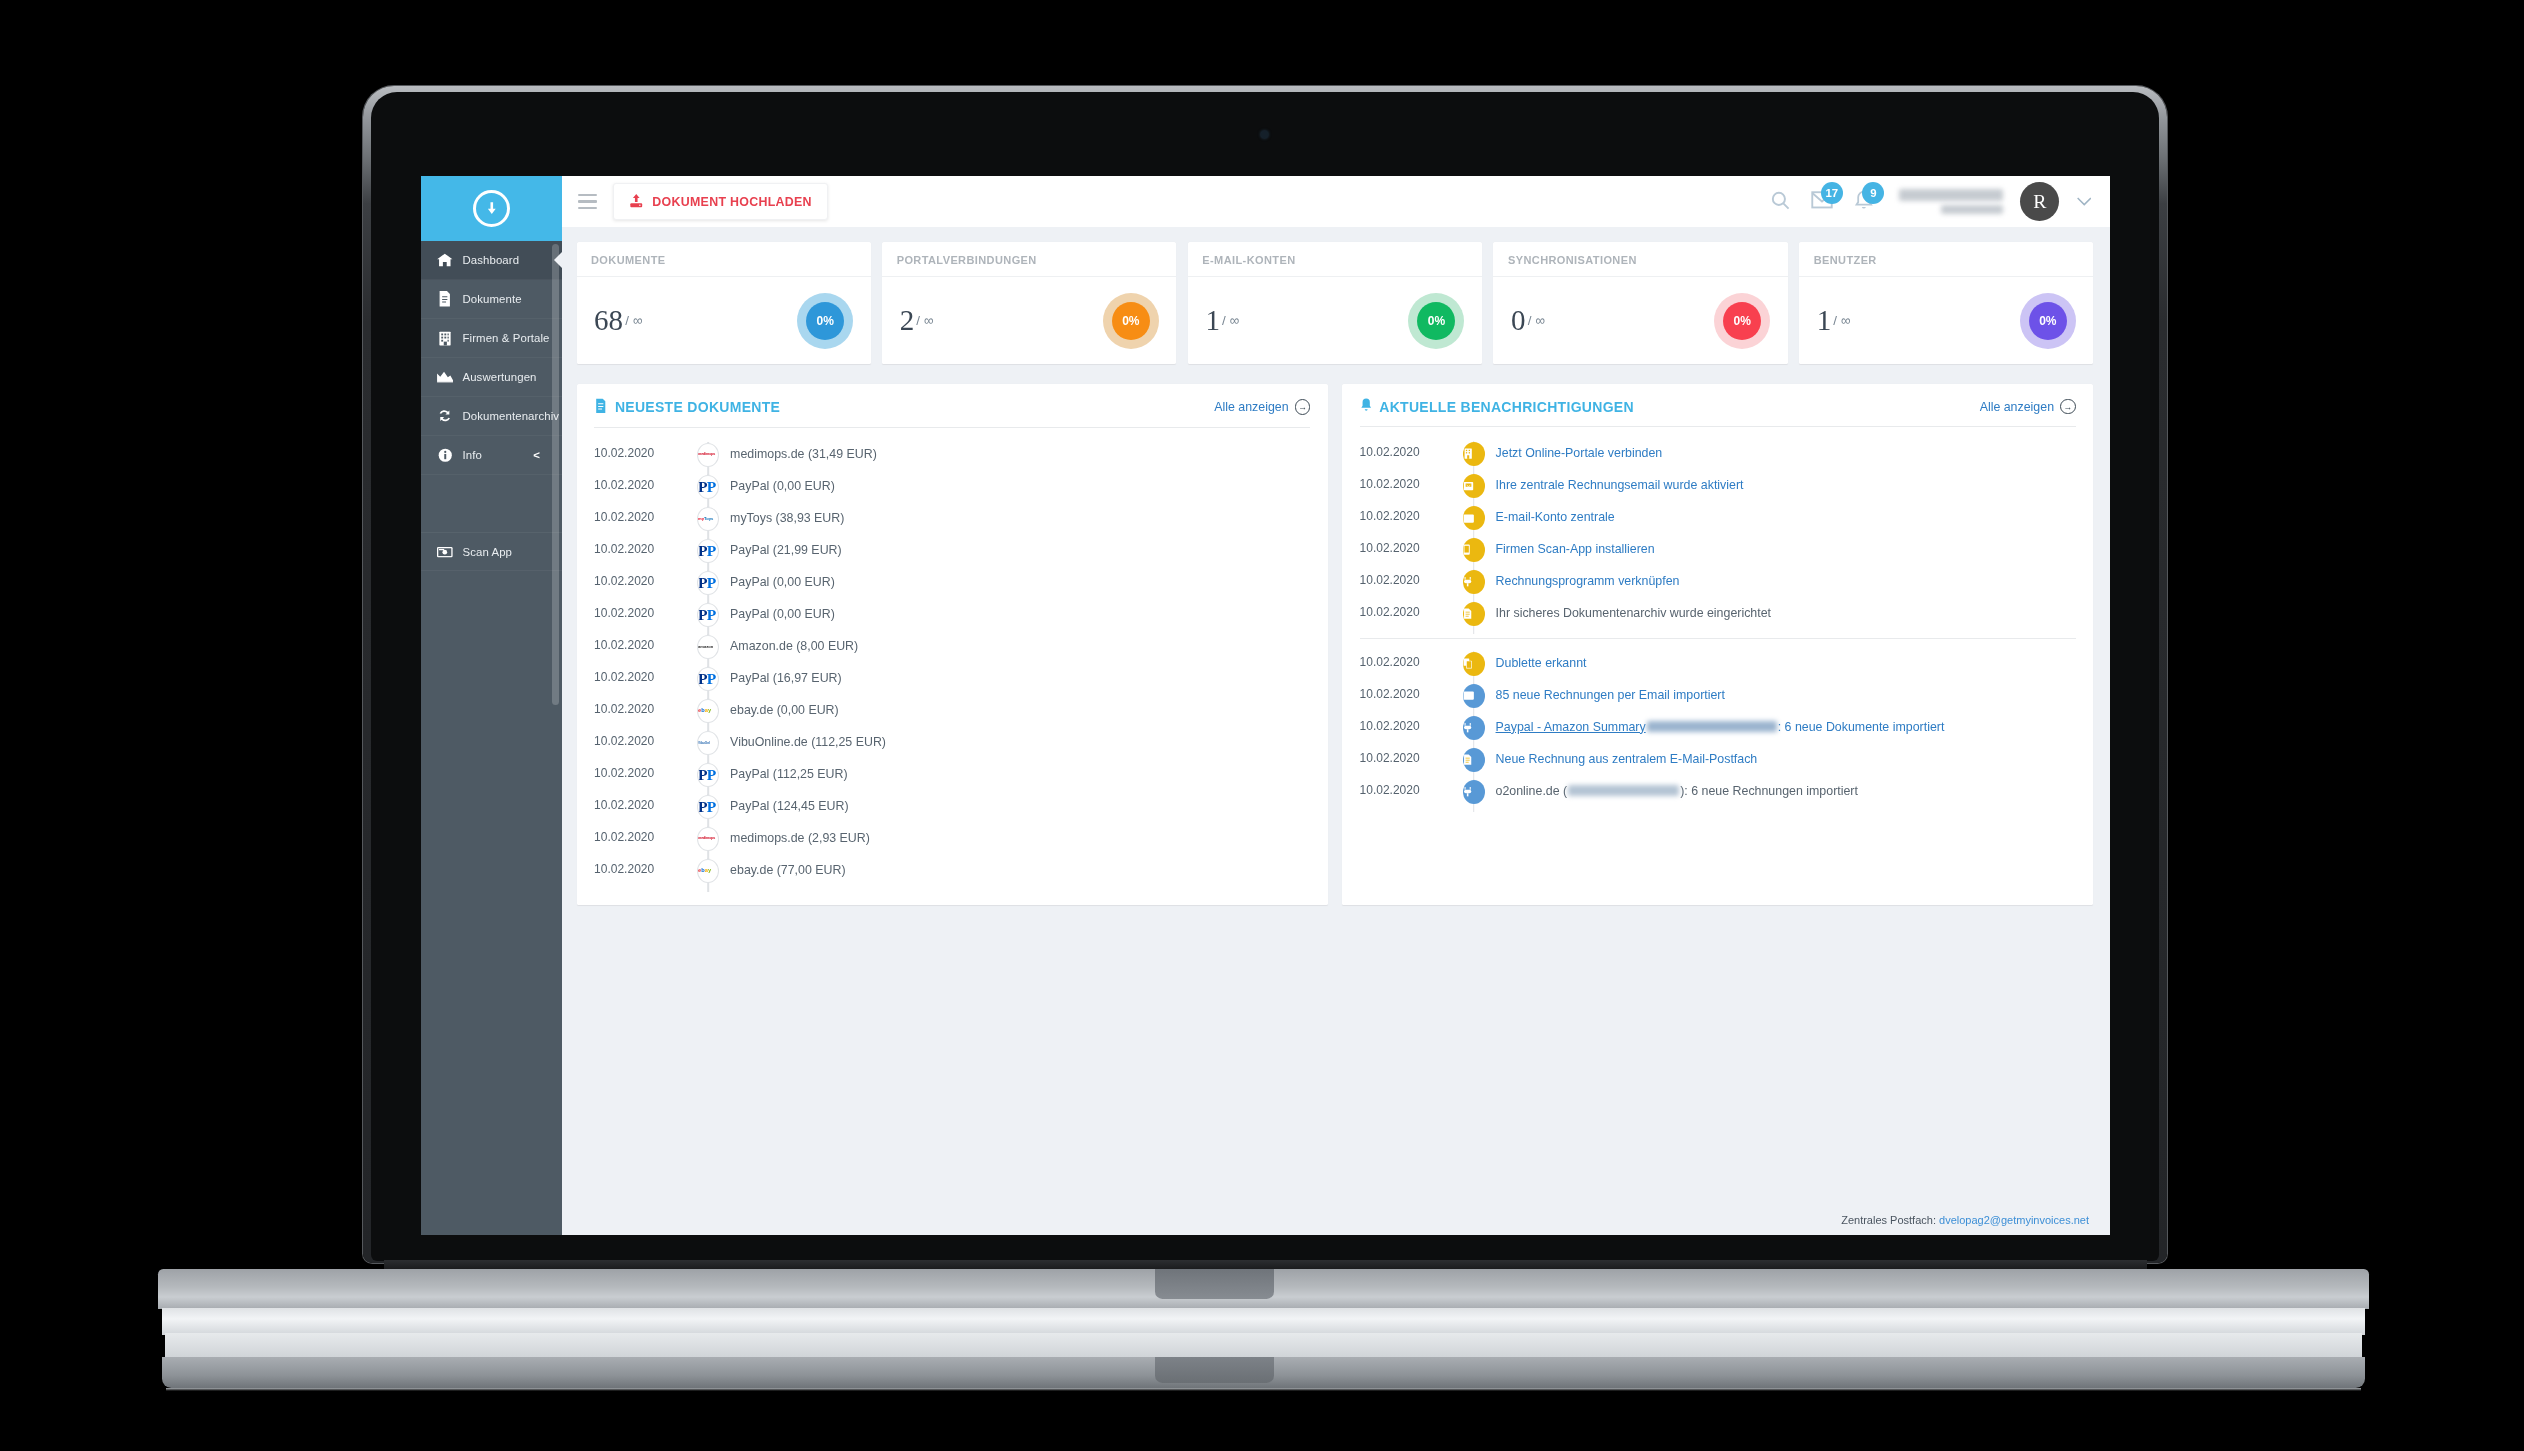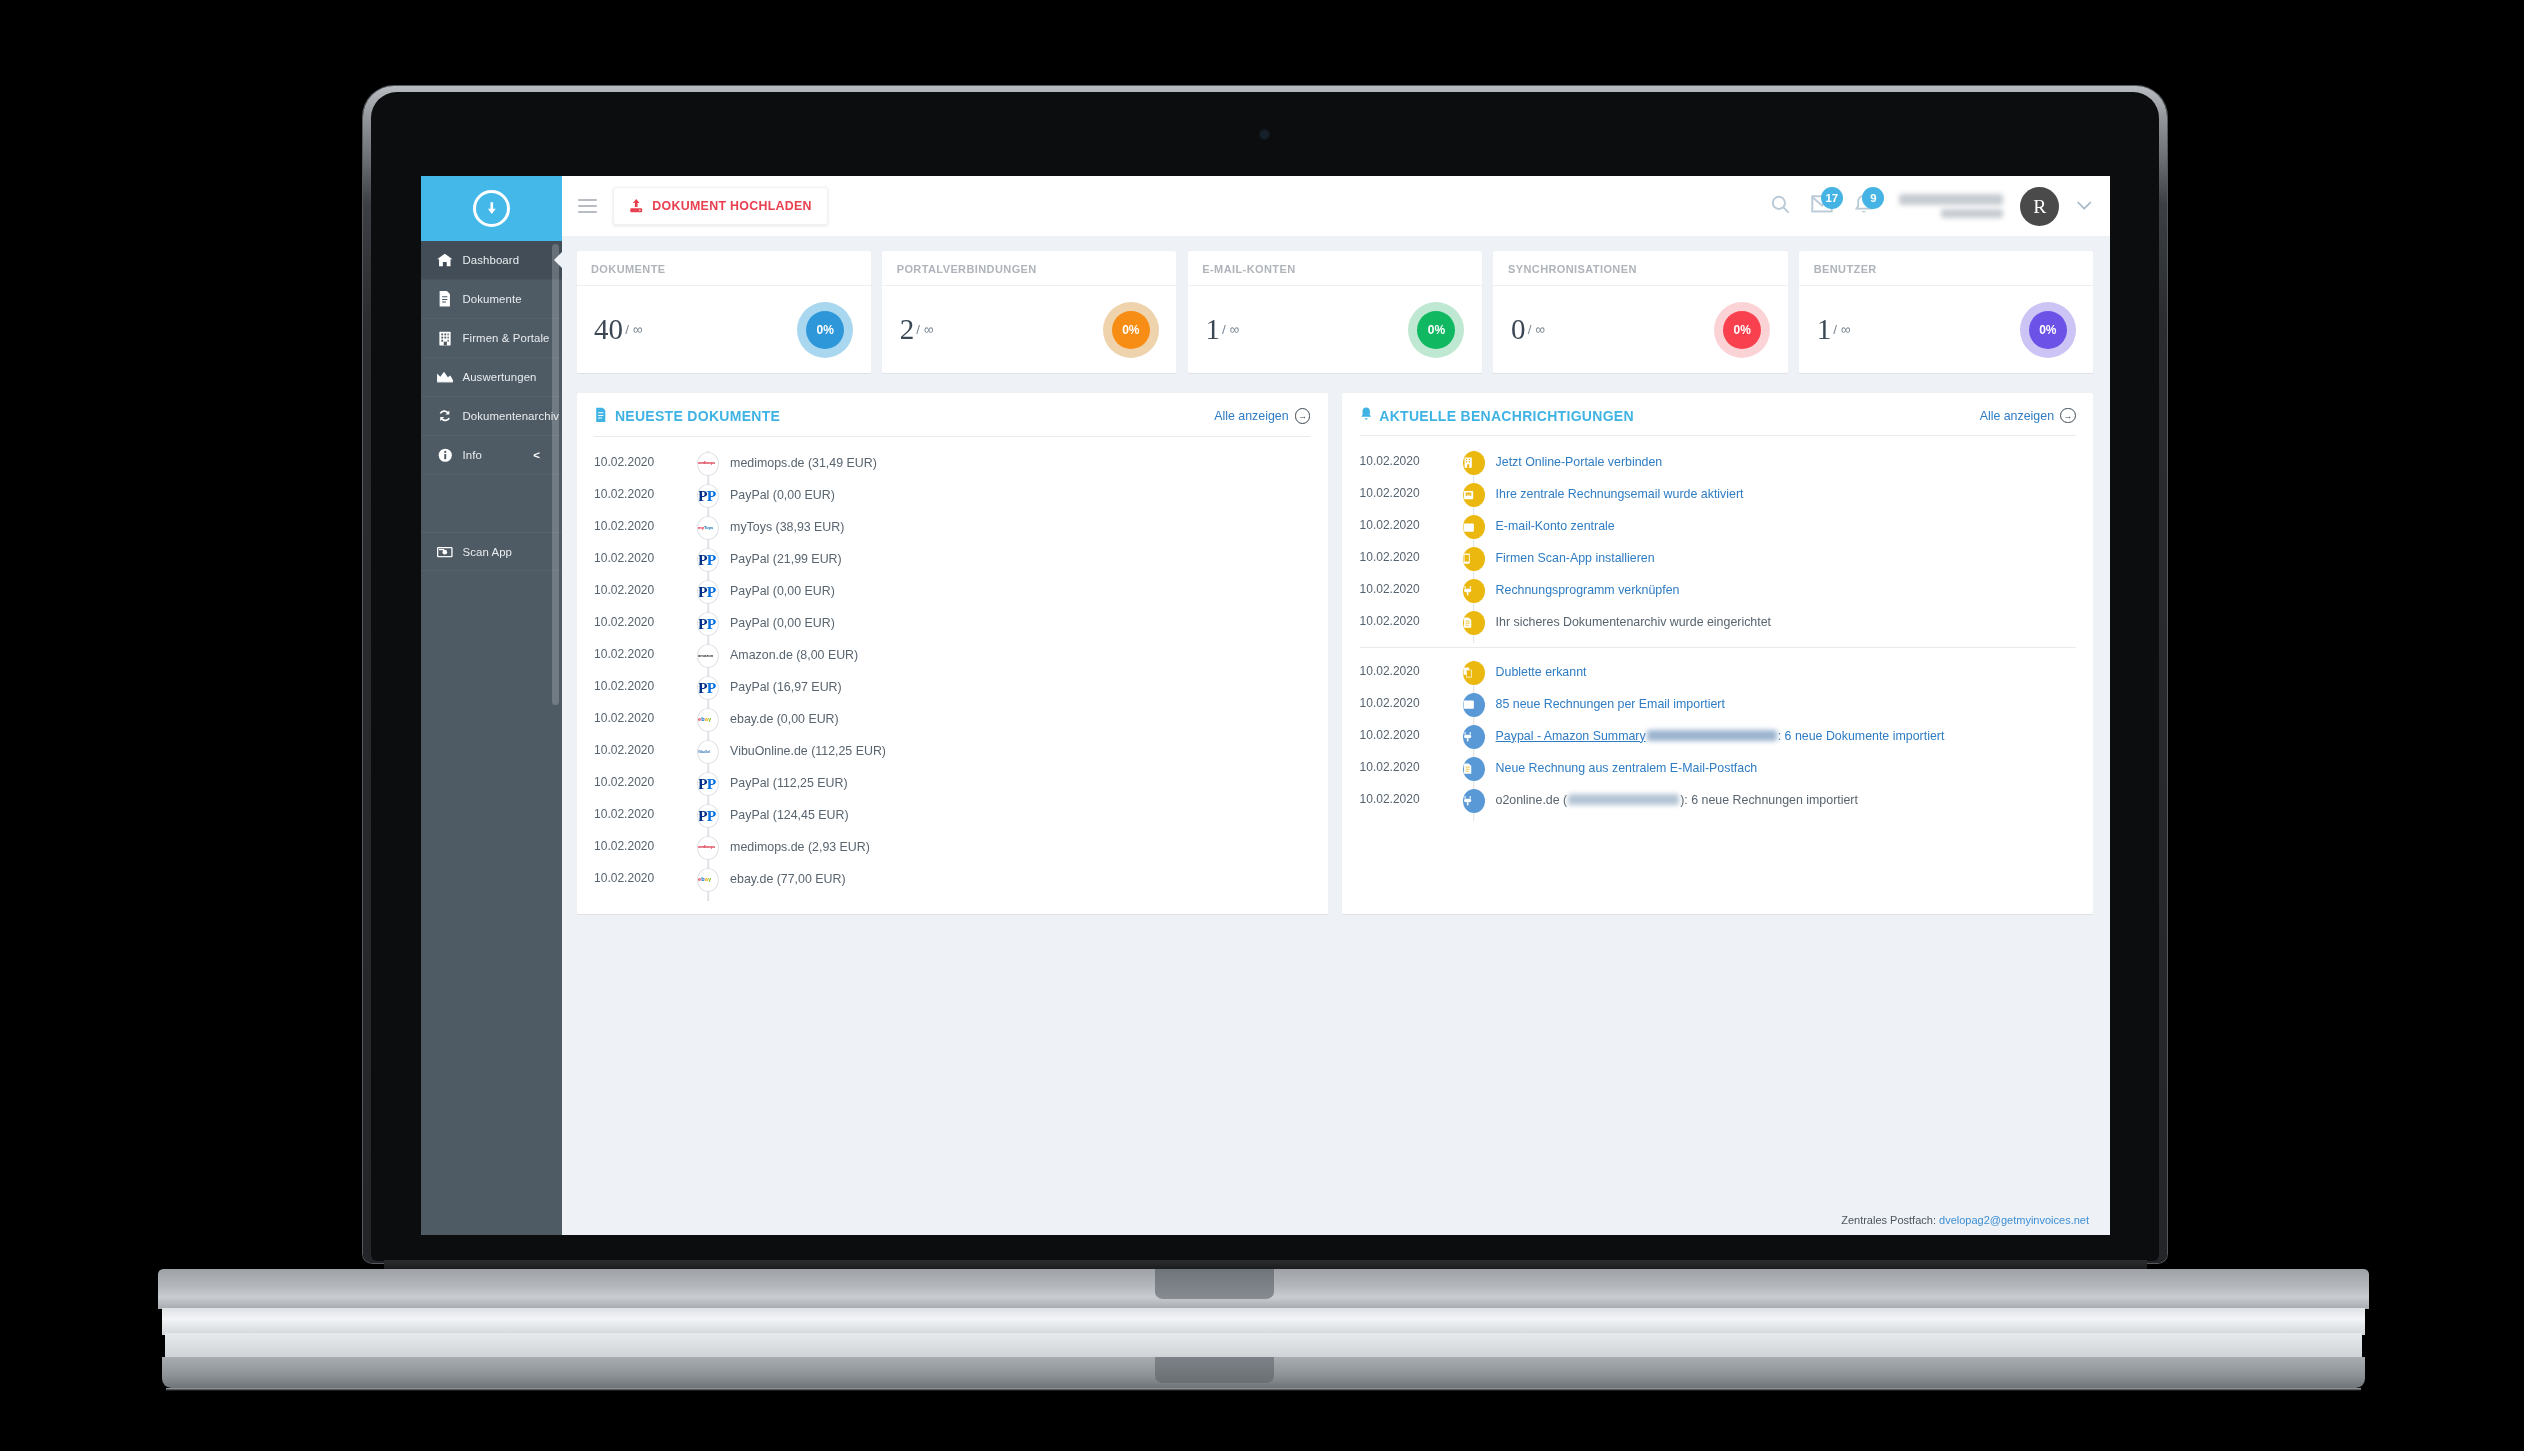--- a/index.html
+++ b/index.html
@@ -98,21 +98,21 @@
 
   .sb-scroll {
     position: absolute; right: 3.1px; top: 68px; width: 7.3px; height: 461px;
     background: rgba(255,255,255,.2); border-radius: 4.1px;
   }
 
   
   .main { flex: 1; display: flex; flex-direction: column; background: #eef1f5; min-width: 0; }
 
   .topbar {
-    height: 60px; background: #fff; display: flex; align-items: center; padding: 0 18.7px 0 15.6px;
+    height: 51px; background: #fff; display: flex; align-items: center; padding: 0 18.7px 0 15.6px;
     position: relative;
   }
   .burger { width: 19.7px; display:flex; flex-direction:column; gap: 4.1px; cursor:pointer; margin-right: 15.6px;}
   .burger span { display:block; height: 2.1px; background: #b6bcc2; border-radius: 1px; }
 
   .upload-btn {
     display: flex; align-items: center; gap: 8.3px; background: #fff; color: #e8404f;
     border: 0.5px solid #f0f1f3; border-radius: 3.1px; padding: 10.4px 15.6px;
     font-size: 12.4px; font-weight: 700; letter-spacing: 0.3px;
     box-shadow: 0 1px 3.6px rgba(0,0,0,.10); cursor: pointer;
@@ -389,21 +389,21 @@
           </div>
         </div>
 
         <div class="content">
 
           <div class="stats">
 
             <div class="stat-card">
               <div class="stat-head">DOKUMENTE</div>
               <div class="stat-body">
-                <div class="stat-num">40</div>
+                <div class="stat-num">68</div>
                 <div class="stat-sub">/ ∞</div>
                 <div class="gauge" style="background:#a9d7ef">
                   <div class="gauge-inner" style="background:#2e97d9">0%</div>
                 </div>
               </div>
             </div>
 
             <div class="stat-card">
               <div class="stat-head">PORTALVERBINDUNGEN</div>
               <div class="stat-body">

